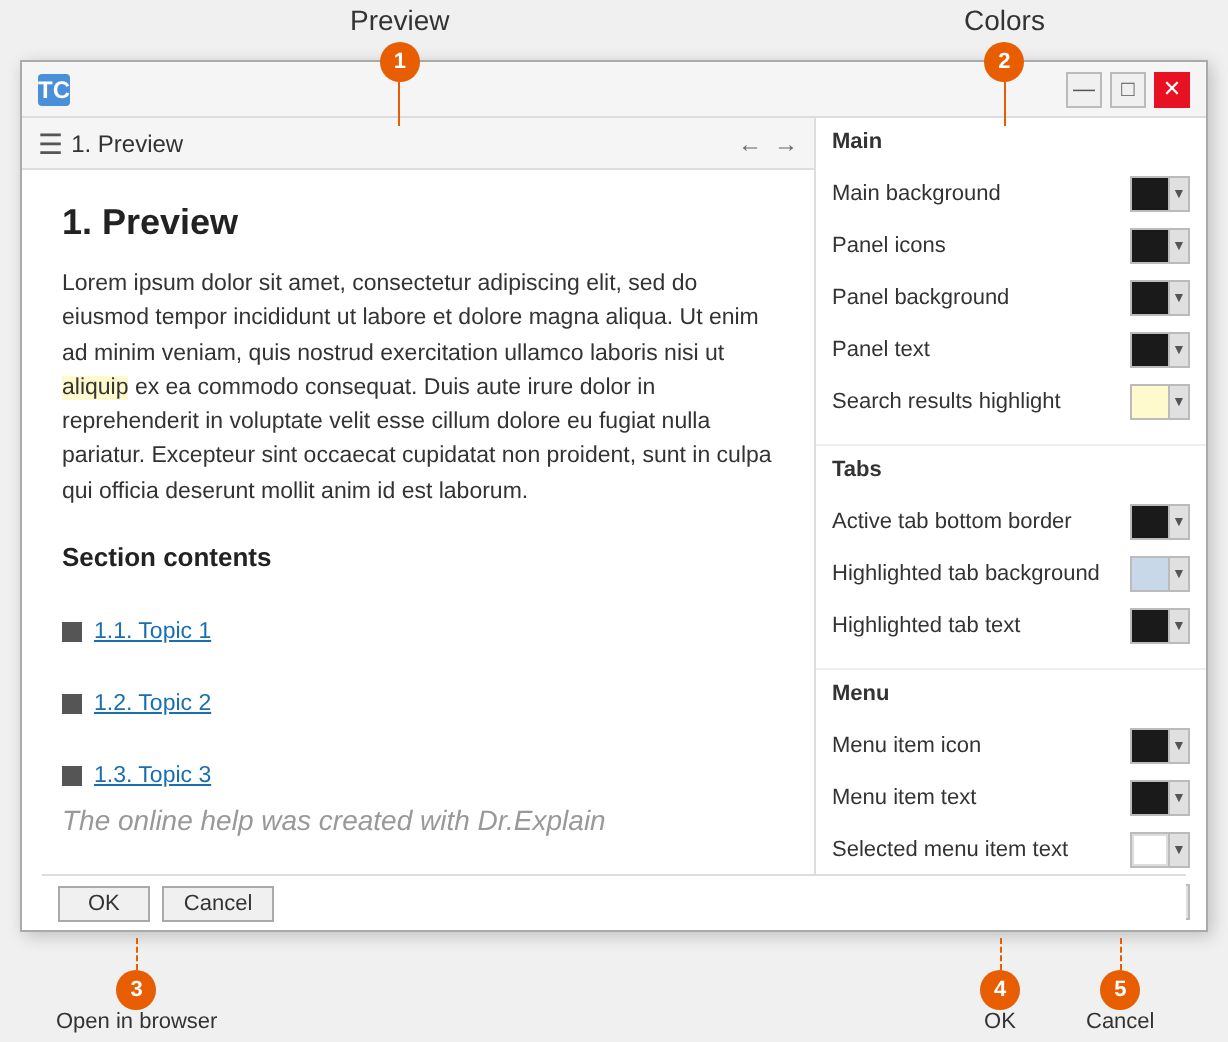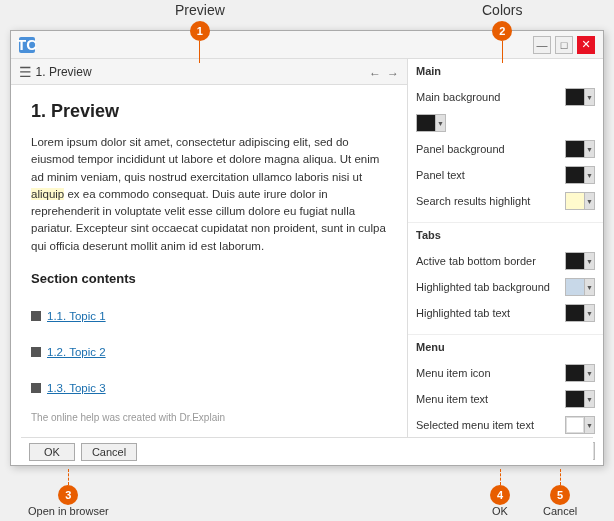--- a/index.html
+++ b/index.html
@@ -77,21 +77,21 @@
     }
     .dialog-title-icon {
       width: 16px;
       height: 16px;
       background: #4a90d9;
       border-radius: 2px;
       display: flex;
       align-items: center;
       justify-content: center;
       color: white;
-      font-size: 15px;
+      font-size: 12px;
       font-weight: bold;
     }
     .dialog-controls {
       display: flex;
       gap: 4px;
     }
     .dialog-ctrl-btn {
       width: 18px;
       height: 18px;
       border: 1px solid #bbb;
@@ -196,23 +196,24 @@
       background: #555;
       flex-shrink: 0;
     }
     .toc-link {
       color: #1a6faf;
       text-decoration: underline;
       font-size: 11.5px;
       cursor: pointer;
     }
     .footer-text {
-      font-size: 10px;
+      font-size: 14px;
       color: #999;
-      margin-top: 18px;
+      margin-top: 8px;
+      font-style: italic;
     }
 
     
     .colors-panel {
       width: 195px;
       background: white;
       overflow-y: auto;
       padding: 0;
     }
 
@@ -380,20 +381,21 @@
       <div class="color-section">
         <div class="color-section-title">Main</div>
         <div class="color-row">
           <span class="color-row-label">Main background</span>
           <div class="color-picker-btn">
             <span class="color-swatch" style="background:#1a1a1a;"></span>
             <span class="color-dropdown-arrow">▼</span>
           </div>
         </div>
         <div class="color-row">
+          <span class="color-row-label">Panel icons</span>
           <div class="color-picker-btn">
             <span class="color-swatch" style="background:#1a1a1a;"></span>
             <span class="color-dropdown-arrow">▼</span>
           </div>
         </div>
         <div class="color-row">
           <span class="color-row-label">Panel background</span>
           <div class="color-picker-btn">
             <span class="color-swatch" style="background:#1a1a1a;"></span>
             <span class="color-dropdown-arrow">▼</span>

